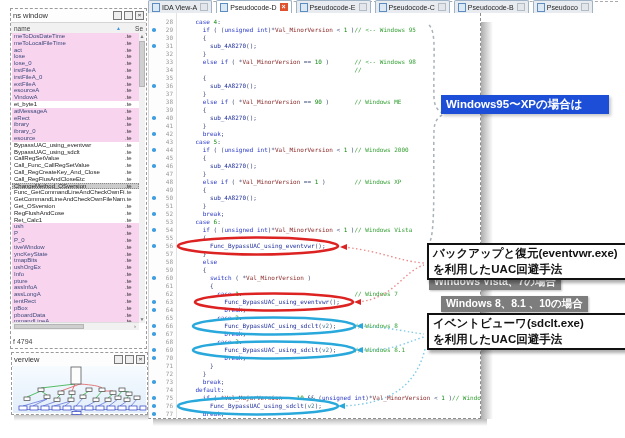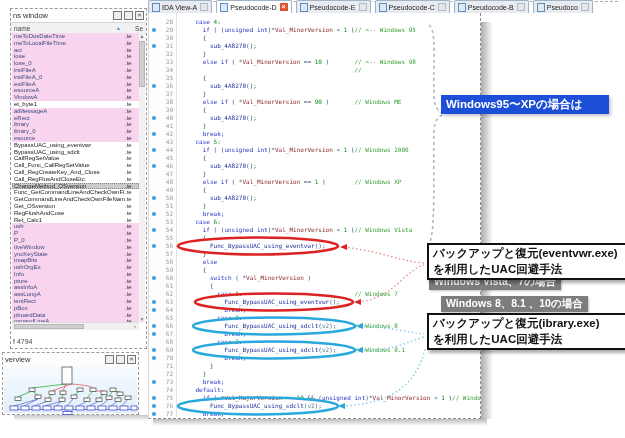--- a/index.html
+++ b/index.html
@@ -25,21 +25,21 @@
   .frow.p{background:#f9d4ef;} .frow.w{background:#ffffff;}
   .frow.s{background:#cbcbcb;outline:1px dotted #888;outline-offset:-1px;}
   #vscroll{position:absolute;top:24px;bottom:25px;right:1px;width:6px;background:#f1f1f1;}
   #vthumb{position:absolute;top:8px;left:0;width:6px;height:46px;background:#cfcfcf;border:1px solid #b5b5b5;box-sizing:border-box;}
   .sarrow{position:absolute;left:0;width:6px;height:7px;font-size:5px;color:#777;text-align:center;line-height:7px;}
   #hscroll{position:absolute;left:1px;right:7px;bottom:18px;height:7px;background:#f1f1f1;border-top:1px solid #ddd;}
   #hthumb{position:absolute;left:2px;top:1px;width:55%;height:5px;background:#cfcfcf;border:1px solid #b5b5b5;box-sizing:border-box;}
   #harrow{position:absolute;right:0;top:0;width:8px;height:7px;font-size:6px;color:#666;text-align:center;line-height:7px;}
   #fstatus{position:absolute;left:2px;bottom:3px;font-size:7px;color:#444;}
   
-  #ovwin{left:2px;top:352px;width:137px;height:63px;}
+  #ovwin{left:11px;top:352px;width:137px;height:63px;}
   #ovcanvas{position:absolute;left:1px;right:1px;top:13px;bottom:1px;
             background:linear-gradient(180deg,#f6fbff 0%,#e2eefa 100%);}
   
   #tabbar{position:absolute;left:148px;top:0;width:477px;height:13px;display:flex;align-items:flex-end;}
   #tabtopline{position:absolute;left:148px;top:1px;width:470px;border-top:1px dashed #aaa;}
   .tab{height:12px;display:flex;align-items:center;background:#e8ecf1;border:1px solid #9fb3c6;
        border-bottom:none;border-radius:2px 2px 0 0;margin-right:4px;padding:0 3px;font-size:7px;
        color:#222;white-space:nowrap;cursor:default;position:relative;}
   .tab.active{background:#fff;}
   .ticon{width:6px;height:7px;border:1px solid #5c8cc0;background:#dce9f5;margin-right:2px;}
@@ -657,17 +657,17 @@
 <div class="note-gray" style="left:441px;top:95px;width:158px;">
   <div>Windows95〜XPの場合は</div>
 </div>
 <div class="note-hdr" style="left:429px;top:226px;margin-top:48px;">Windows Vista、7の場合</div>
 <div class="note-body" style="left:427px;top:243px;width:188px;">
   <div>バックアップと復元(eventvwr.exe)</div>
   <div>を利用したUAC回避手法</div>
 </div>
 <div class="note-hdr" style="left:429px;top:296px;margin-left:12px;">Windows 8、8.1 、10の場合</div>
 <div class="note-body" style="left:427px;top:313px;width:188px;">
-  <div>バックアップと復元(ibrary.exe)</div>
+  <div>イベントビューワ(sdclt.exe)</div>
   <div>を利用したUAC回避手法</div>
 </div>
 
 </div>
 
 </body></html>

